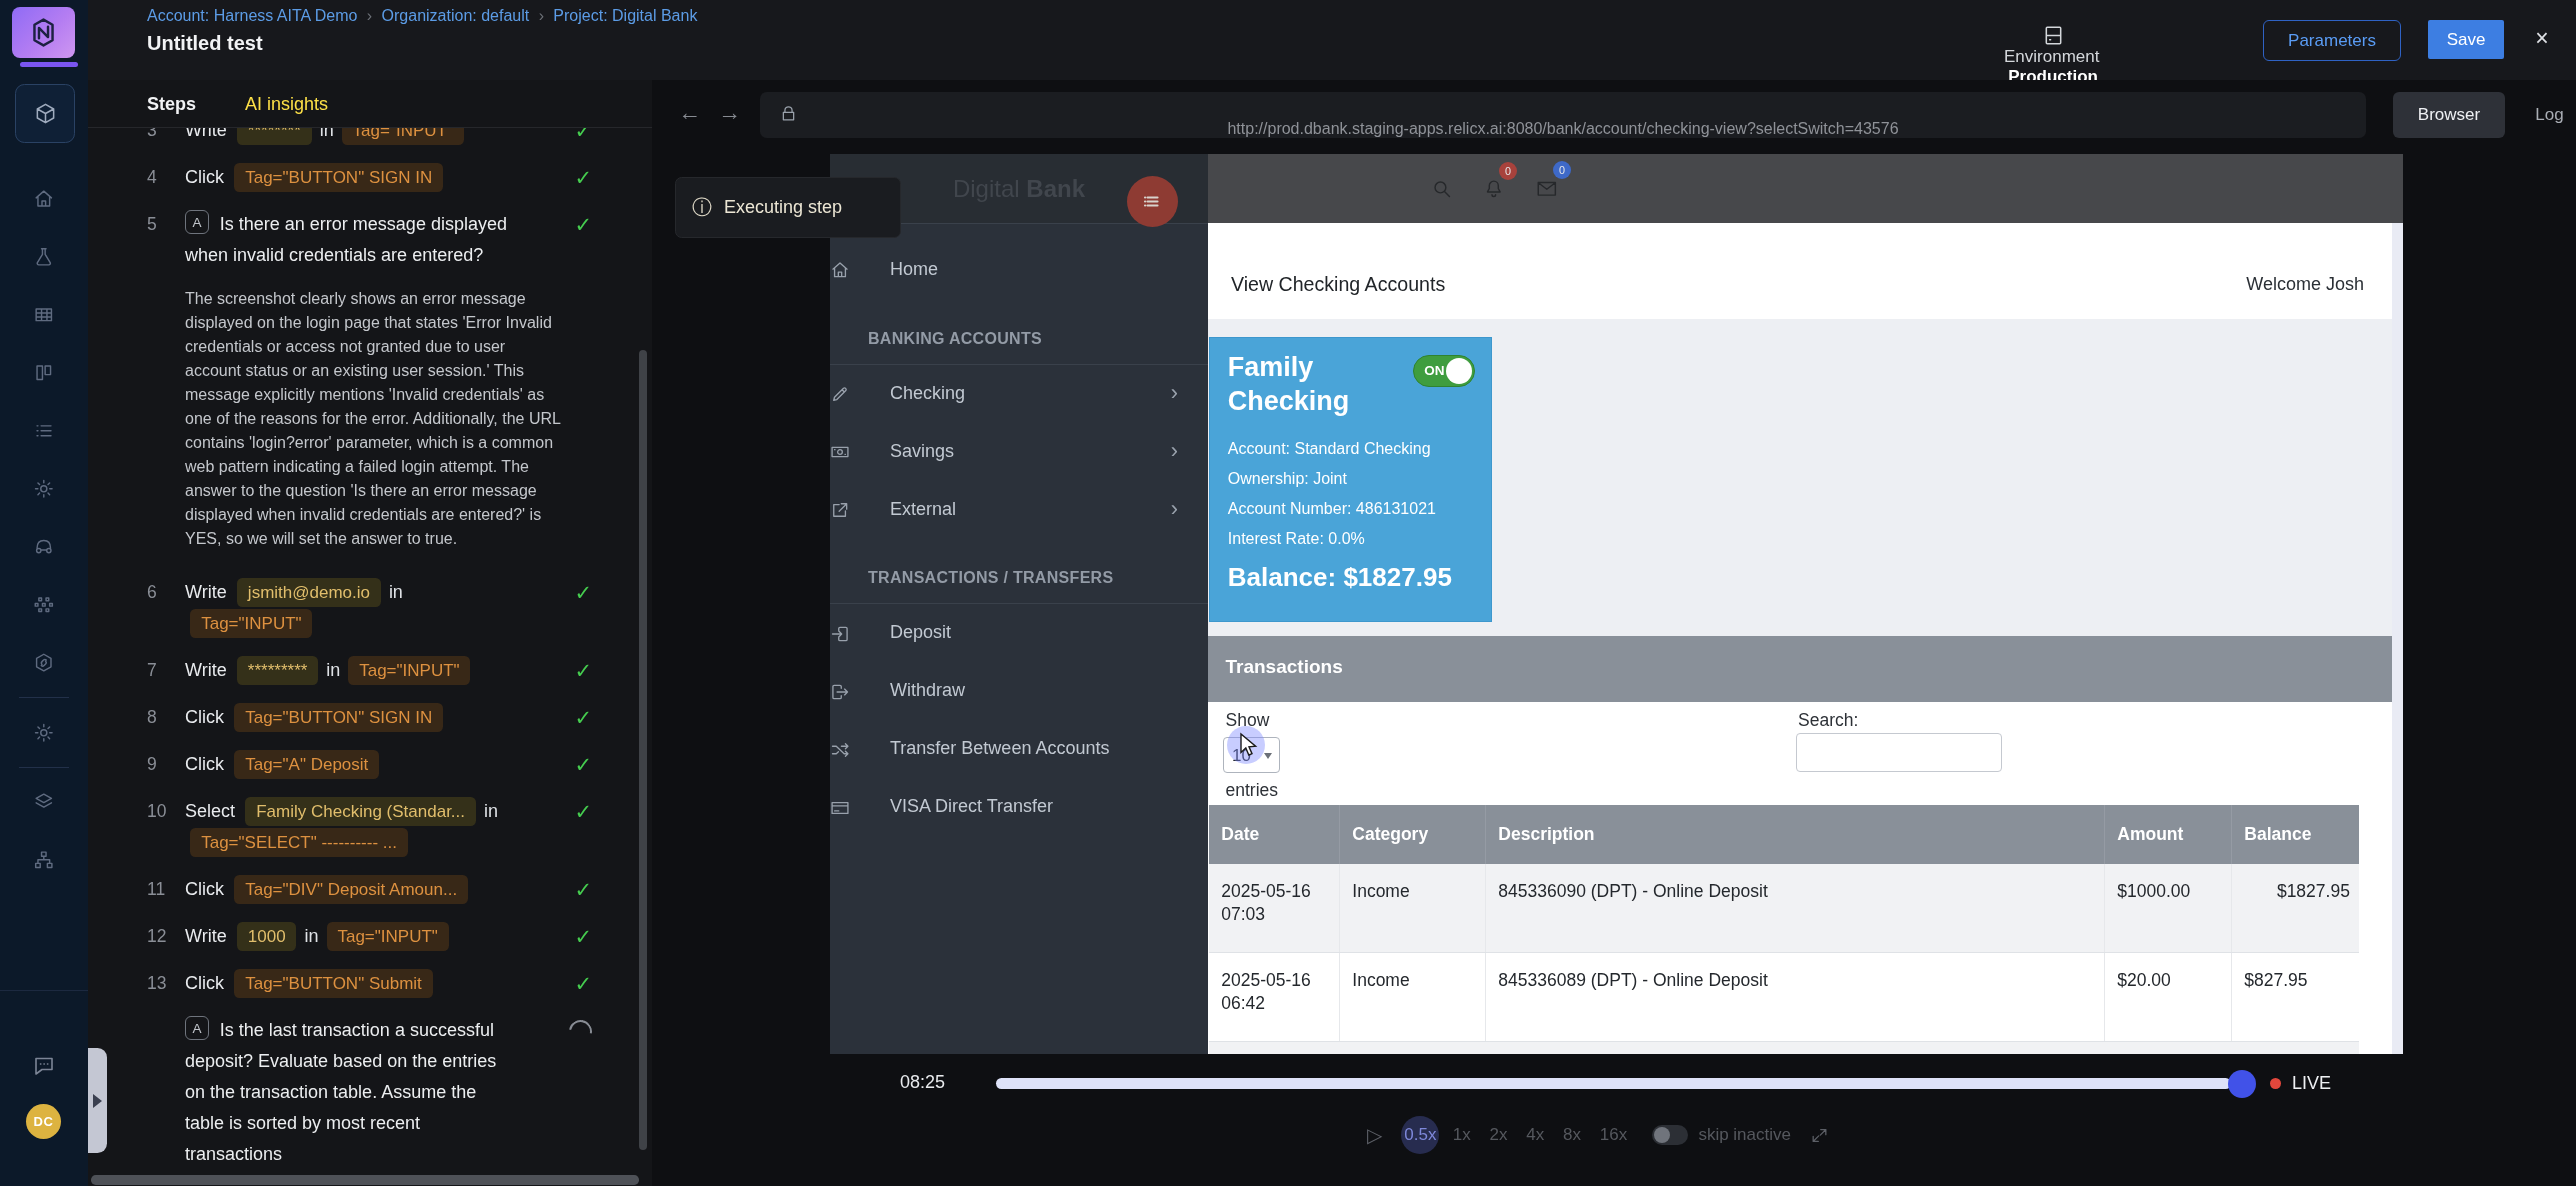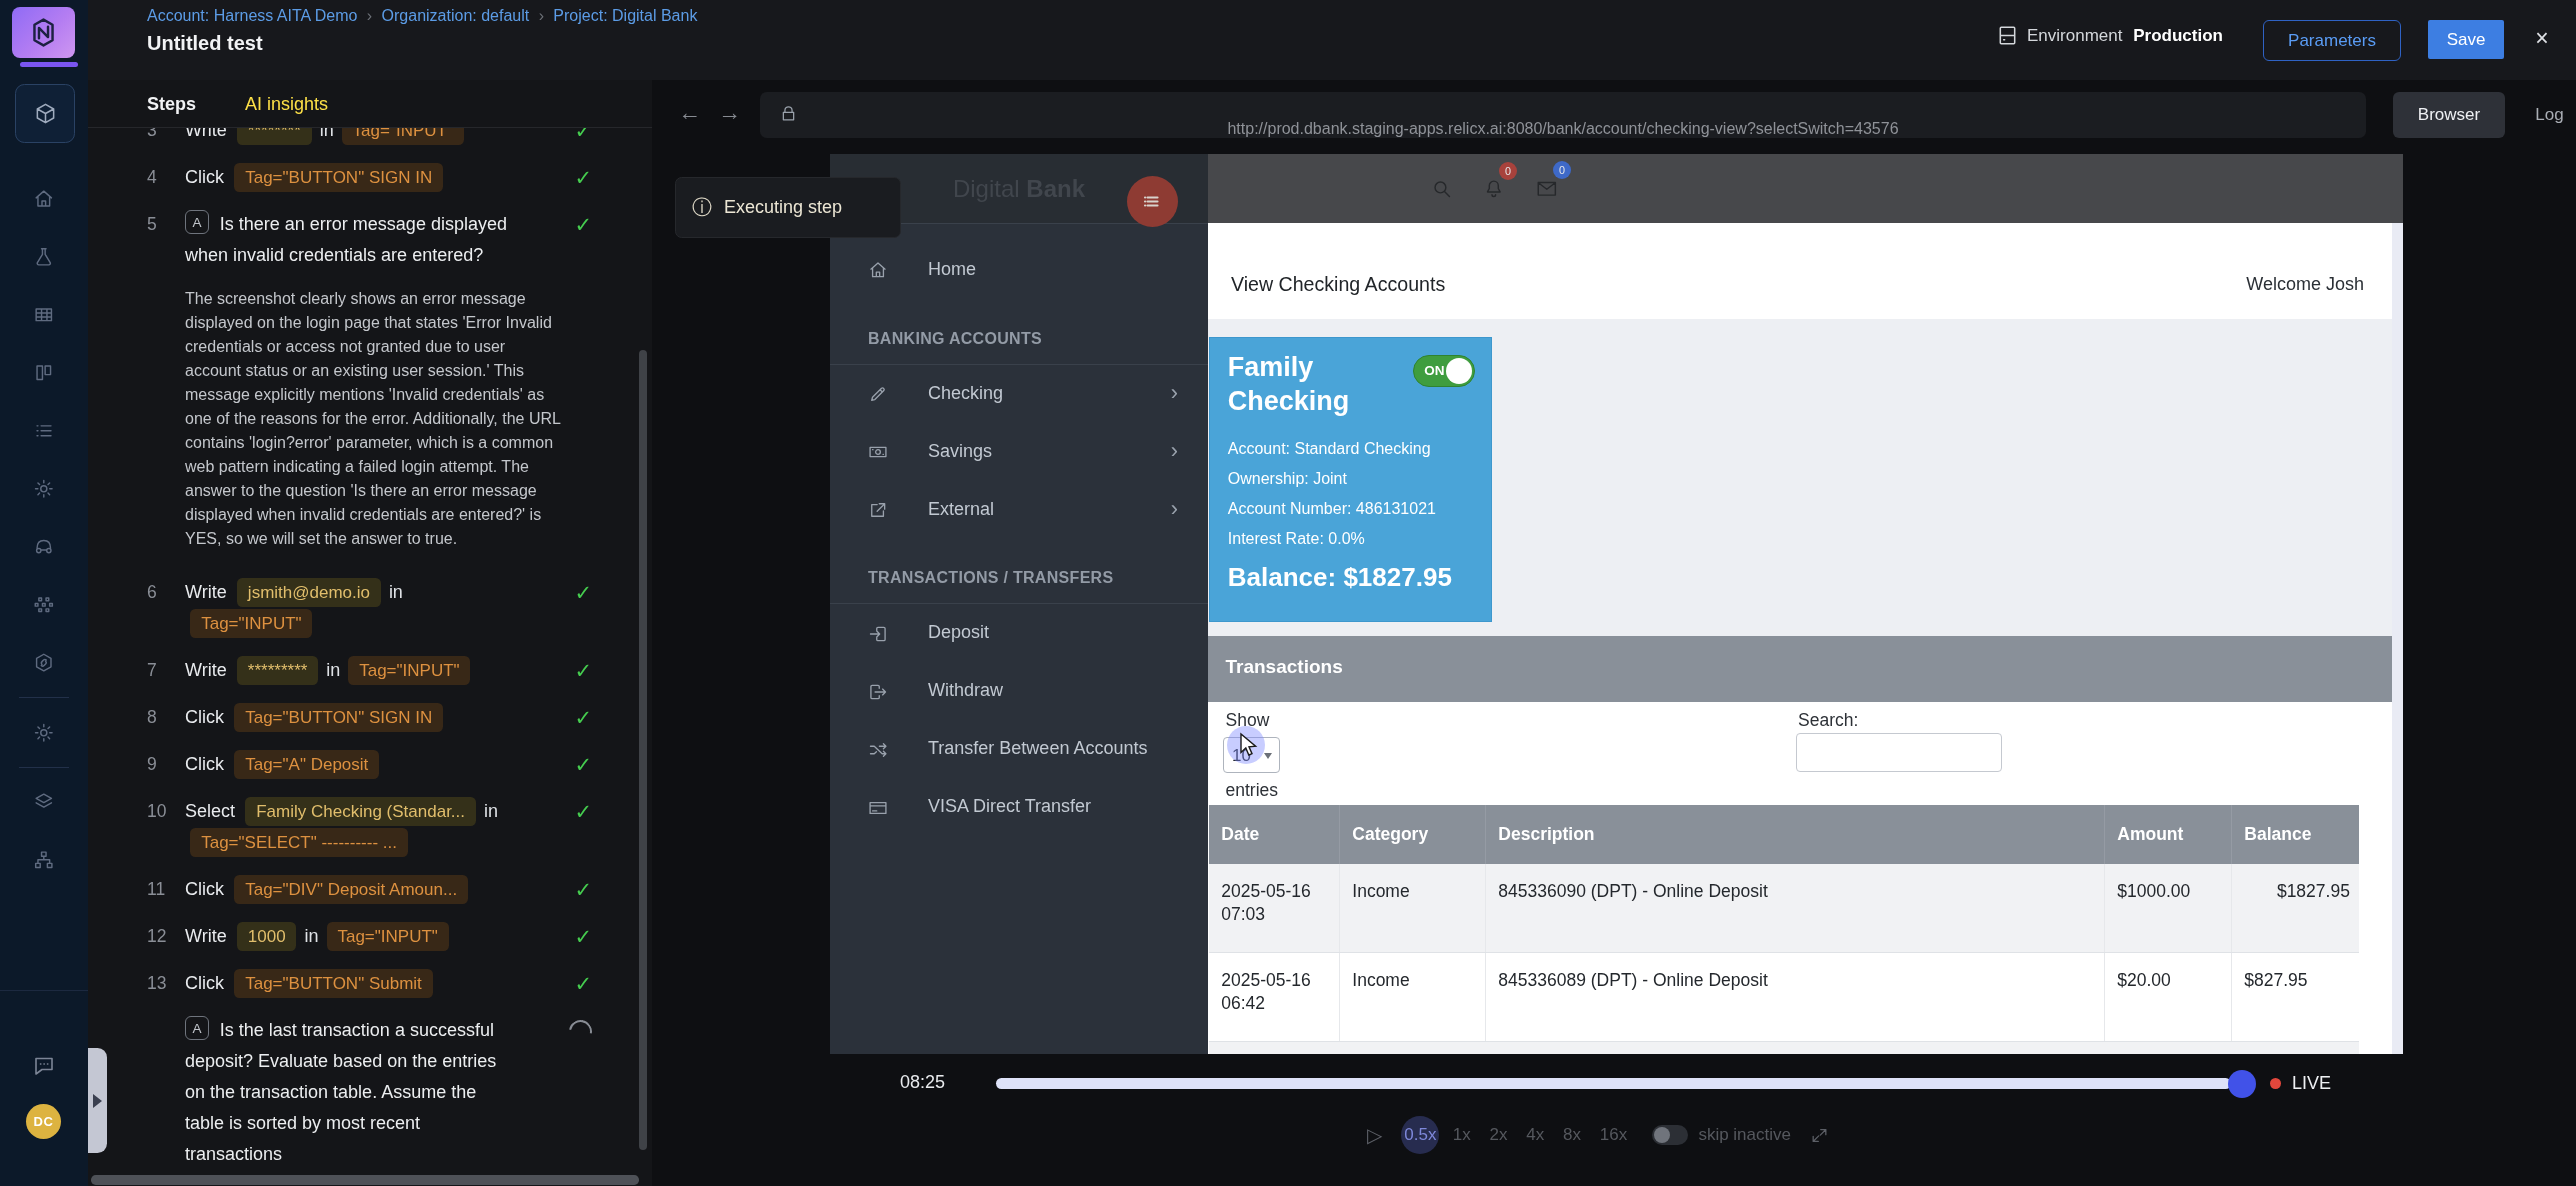--- a/index.html
+++ b/index.html
@@ -21,21 +21,21 @@
   #rail-chat{position:absolute;left:0;top:1039px;width:88px;height:54px;display:flex;align-items:center;justify-content:center;color:#7c8596;}
   #rail-avatar{position:absolute;left:26px;top:1104px;width:35px;height:35px;border-radius:50%;background:#ddb340;color:#fff;
     display:flex;align-items:center;justify-content:center;font-size:13px;font-weight:bold;letter-spacing:0.7px;}
 
   
   #top-header{position:absolute;left:88px;top:0;width:2488px;height:80px;background:#17181c;border-bottom:0.7px solid #26272b;}
   #breadcrumb{position:absolute;left:59px;top:6.7px;font-size:16px;color:#5c9ce6;}
   #breadcrumb .crumb{color:#5c9ce6;cursor:pointer;}
   #breadcrumb .sep{color:#6b6f76;margin:0 9.4px;}
   #test-title{position:absolute;left:59px;top:32px;font-size:20px;font-weight:600;color:#f2f3f5;}
-  #env-group{position:absolute;left:1908px;top:24px;display:flex;align-items:center;color:#d4d7db;font-size:17px;}
+  #env-group{position:absolute;left:1908px;top:24px;display:flex;align-items:center;color:#d4d7db;font-size:17px;flex-direction:column;}
   #env-group .envlbl{margin:0 10.8px 0 8px;}
   #env-group .envval{font-weight:bold;color:#fff;}
   #btn-parameters{position:absolute;left:2175px;top:20px;width:136px;height:39px;border:1.3px solid #2f62c4;border-radius:6px;color:#5a9cf5;
     font-size:17px;display:flex;align-items:center;justify-content:center;background:transparent;cursor:pointer;}
   #btn-save{position:absolute;left:2340px;top:20px;width:76px;height:39px;background:#3d7ee2;border-radius:2px;color:#fff;
     font-size:17px;display:flex;align-items:center;justify-content:center;cursor:pointer;}
   #btn-close{position:absolute;left:2437px;top:21.6px;width:34px;height:34px;color:#dfe1e5;font-size:23px;display:flex;align-items:center;justify-content:center;cursor:pointer;}
 
   
   #steps-panel{position:absolute;left:88px;top:80px;width:564px;height:1106px;background:#141518;overflow:hidden;}
@@ -81,21 +81,21 @@
   #db-brand{position:absolute;left:0;top:0;width:378px;height:69px;display:flex;align-items:center;justify-content:center;font-size:24px;color:#41464d;}
   #db-brand .light{font-weight:300;margin-right:6.7px;}
   #db-brand .bold{font-weight:700;}
   #db-nav-right{position:absolute;left:378px;top:0;width:1196px;height:69px;background:#47484b;}
   #db-menu-btn{position:absolute;left:297px;top:21.6px;width:51px;height:51px;border-radius:50%;background:#8e3b33;z-index:5;display:flex;align-items:center;justify-content:center;color:#d8d3cd;cursor:pointer;}
   .db-nav-ic{position:absolute;top:24px;color:#26282b;cursor:pointer;}
   .nav-badge{position:absolute;width:18px;height:18px;border-radius:50%;color:#e8e8ea;font-size:10.8px;display:flex;align-items:center;justify-content:center;}
 
   #db-sidebar{position:absolute;left:0;top:69px;width:378px;height:831px;background:#2b313a;padding-top:17.5px;box-sizing:border-box;}
   #db-sidebar .topline{position:absolute;left:0;top:0;width:378px;height:0.7px;background:#3a414b;}
-  .db-item{position:relative;height:58px;display:flex;align-items:center;padding-left:38px;color:#c2c9d2;font-size:18px;cursor:pointer;}
+  .db-item{position:relative;height:58px;display:flex;align-items:center;color:#c2c9d2;font-size:18px;cursor:pointer;}
   .db-item .ic{color:#99a1ac;margin-right:20px;}
   .db-item .chev{position:absolute;right:30px;font-size:21.6px;color:#9aa2ad;}
   .db-sec-title{padding:31px 0 16px 38px;color:#939ba6;font-size:16px;font-weight:bold;letter-spacing:0.3px;}
   .db-sec-line{height:0.7px;background:#3a414b;margin:0;}
 
   #db-page-head{position:absolute;left:378px;top:69px;width:1196px;height:96px;background:#fff;border-bottom:0.7px solid #e7e9ed;}
   #db-page-title{position:absolute;left:23px;top:50px;font-size:19.6px;color:#212529;font-weight:500;}
   #db-welcome{position:absolute;right:40px;top:51px;font-size:18px;color:#2b3036;}
   #db-content{position:absolute;left:378px;top:165px;width:1196px;height:735px;background:#edeff3;}
 

